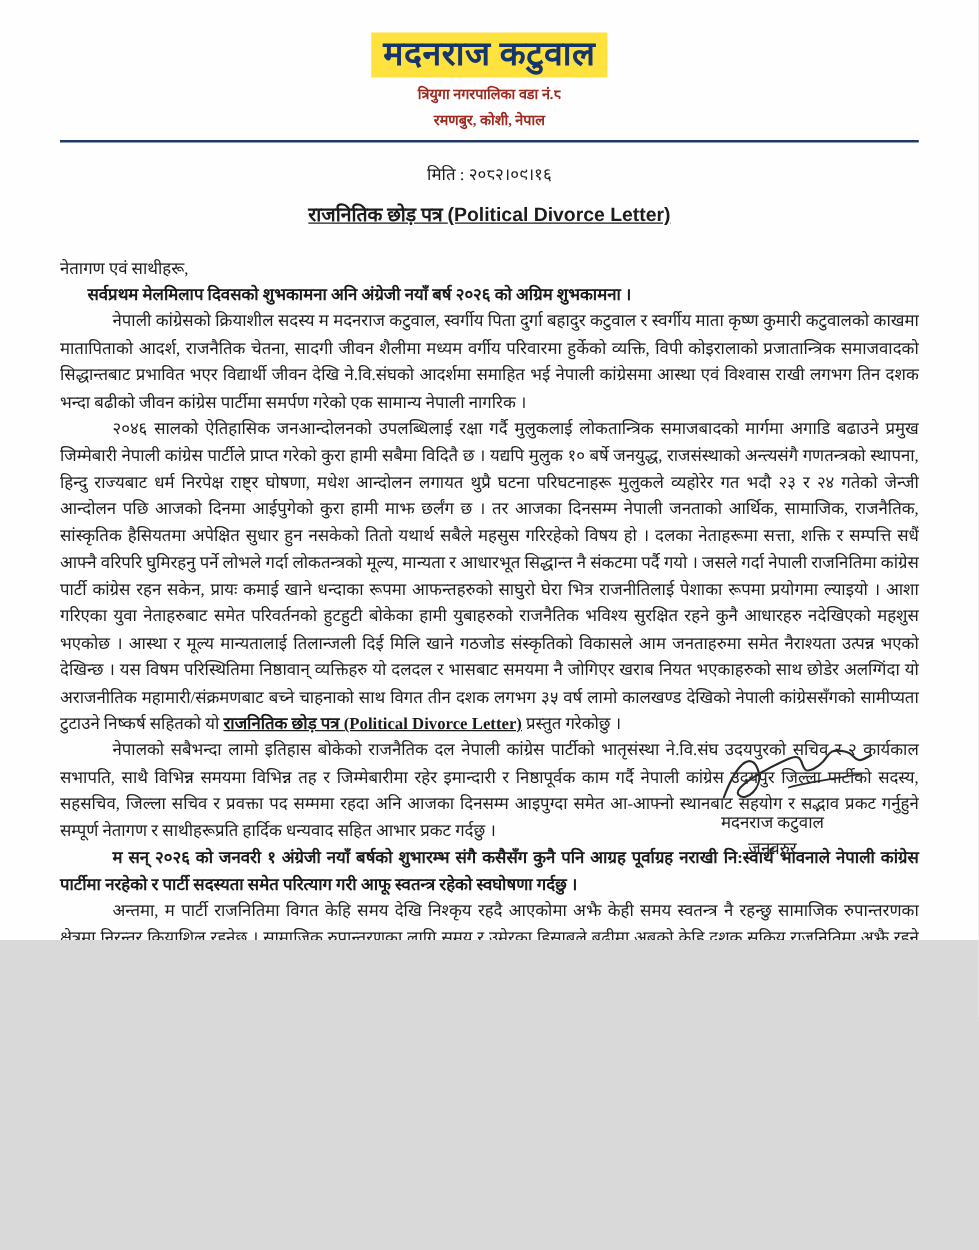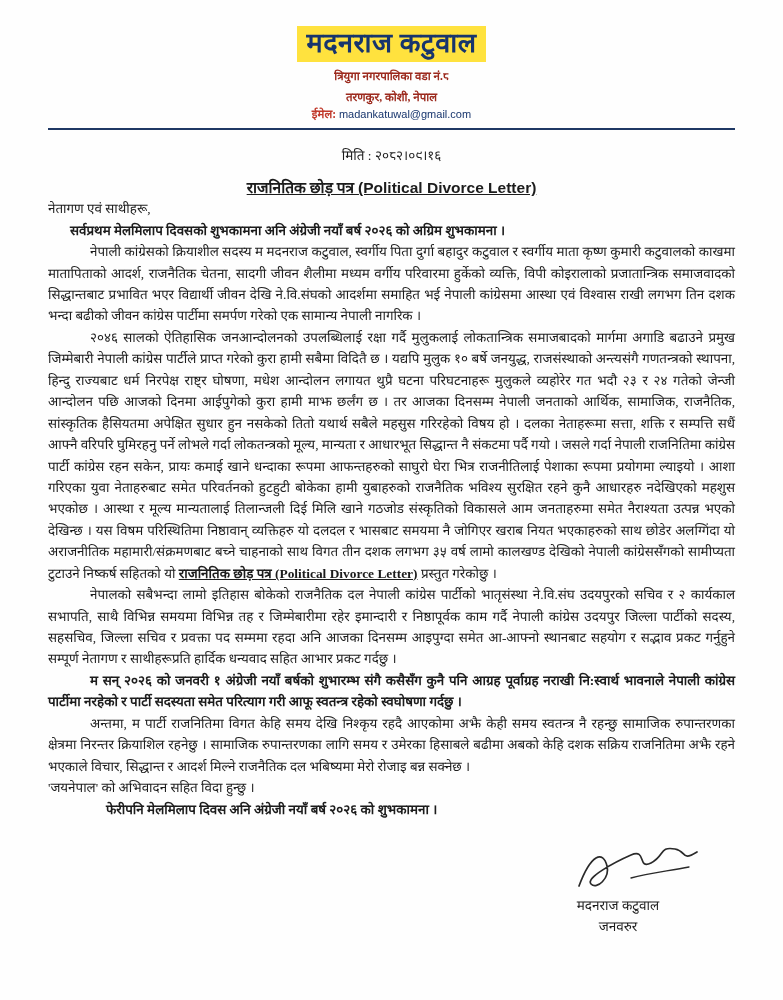--- a/index.html
+++ b/index.html
@@ -1,17 +1,17 @@
 <!DOCTYPE html>
 <html lang="ne"><head>
 <meta charset="utf-8">
 <style>
   html,body{margin:0;padding:0;background:#d9d9d9;}
   .page{
-    width:783px;height:1000px;box-sizing:border-box;
+    width:783px;height:752px;box-sizing:border-box;
     margin:0 auto;background:#fefefe;
     padding:26px 48px 20px 48px;
     font-family:"Liberation Serif","DejaVu Serif",serif;
     color:#1c1c1c;position:relative;
   }
   
   .letterhead{text-align:center;line-height:1.25;}
   .lh-name{
     display:inline-block;
     font-size:27px;font-weight:bold;color:#17356d;
@@ -23,21 +23,21 @@
   .lh-email{color:#17356d;font-family:"Liberation Sans","DejaVu Sans",sans-serif;font-size:11px;}
   .lh-rule{border:none;border-top:2.5px solid #1f3864;margin:7px 0 0 0;}
   
   .date-line{text-align:center;font-size:13.5px;margin-top:16px;}
   .doc-title{
     text-align:center;font-size:15.5px;font-weight:bold;
     text-decoration:underline;margin-top:12px;
   }
   .doc-title .en{font-family:"Liberation Sans","DejaVu Sans",sans-serif;}
   
-  .body-text{font-size:13.4px;line-height:1.60;margin-top:0;text-align:justify;}
+  .body-text{font-size:13.4px;line-height:1.60;margin-top:22px;text-align:justify;}
   .body-text p{margin:0;}
   .indent{text-indent:42px;}
   .salutation{text-indent:0;}
   .greeting{font-weight:bold;text-indent:22px;margin-top:2px;}
   .bold-inline{font-weight:bold;text-decoration:underline;}
   .declaration{font-weight:bold;}
   .jaya{text-indent:0;margin-top:2px;}
   .closing-bold{font-weight:bold;text-indent:58px;}
   .thanks{text-indent:118px;}
   
@@ -48,25 +48,21 @@
   .sign-scribble{display:block;margin:0 0 2px 60px;}
 </style>
 </head>
 <body>
 
 <div class="page">
 
   <div class="letterhead">
     <span class="lh-name">मदनराज कटुवाल</span>
     <div class="lh-addr">त्रियुगा नगरपालिका वडा नं.८</div>
-    <div class="lh-addr">तरणकुर, कोशी, नेपाल</div>
-    <div class="lh-email-row">
-      <span class="lh-email-label">ईमेल:</span>
-      <span class="lh-email">madankatuwal@gmail.com</span>
-    </div>
+    <div class="lh-addr">रमणबुर, कोशी, नेपाल</div>
     <hr class="lh-rule">
   </div>
 
   <div class="date-line">मिति : २०८२।०९।१६</div>
 
   <div class="doc-title"><span>राजनितिक छोड़ पत्र </span><span class="en">(Political Divorce Letter)</span></div>
 
   <div class="body-text">
     <p class="salutation">नेतागण एवं साथीहरू,</p>
     <p class="greeting">सर्वप्रथम मेलमिलाप दिवसको शुभकामना अनि अंग्रेजी नयाँ बर्ष २०२६ को अग्रिम शुभकामना ।</p>

